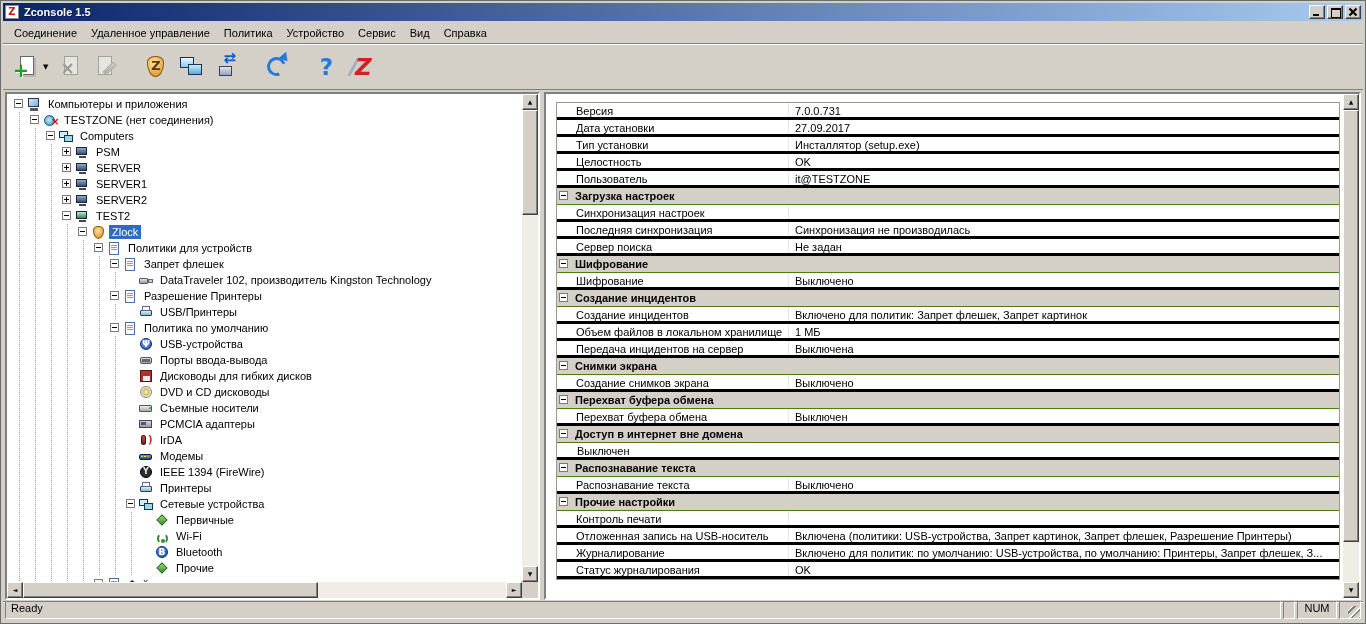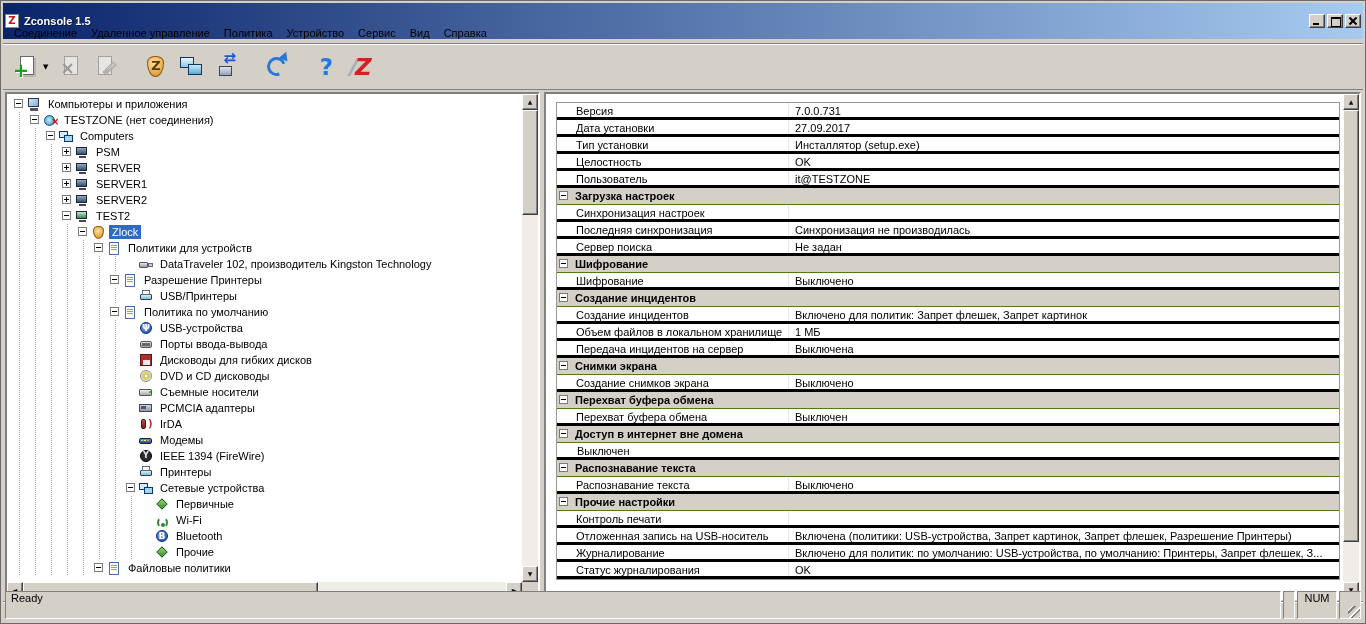--- a/index.html
+++ b/index.html
@@ -3,21 +3,21 @@
 <meta charset="utf-8">
 <style>
   * { box-sizing: border-box; margin:0; padding:0; }
   html,body { width:1366px; height:624px; overflow:hidden; }
   body { font-family:"Liberation Sans", sans-serif; font-size:11px; color:#000; }
 
   #window { position:absolute; left:0; top:0; width:1366px; height:624px;
             background:var(--chrome,#D4D0C8); border:1px solid #6B6B6B; }
 
   
-  #titlebar { position:absolute; top:2px; left:2px; right:2px; height:36px;
+  #titlebar { position:absolute; top:2px; left:2px; right:2px; height:18px;
     background:linear-gradient(to right, var(--titlebar-start,#0A246A), var(--titlebar-end,#A6CAF0));
     display:flex; align-items:center; padding:0 2px; }
   .app-icon { width:14px; height:14px; background:#fff; border:1px solid #888; margin-right:3px;
     position:relative; flex:none; }
   .app-icon::after { content:"Z"; position:absolute; left:0; top:0; width:12px; text-align:center;
     color:#C81818; font:bold 10px/12px "DejaVu Sans",sans-serif; }
   .win-title { color:#fff; font-weight:bold; font-size:11px; flex:1; padding-left:2px;
     text-shadow:1px 1px 0 rgba(0,0,0,.4); white-space:nowrap; }
   .win-btn { width:16px; height:14px; background:#D4D0C8; margin-left:2px; position:relative; flex:none;
     border:1px solid; border-color:#FFF #404040 #404040 #FFF; box-shadow:inset -1px -1px 0 #808080; }
@@ -191,21 +191,21 @@
   .sbh .sb-thumb { top:0; height:16px; }
   #lv-thumb { top:16px; height:105px; }
   #rv-thumb { top:16px; height:432px; }
   #lh-thumb { left:16px; width:295px; }
   .sbcorner { position:absolute; right:0; bottom:0; width:16px; height:16px; background:#D4D0C8; }
 
   
   #statusbar { position:absolute; left:2px; right:2px; bottom:2px; height:20px;
     box-shadow:inset 0 1px 0 #808080, inset 0 2px 0 #FFFFFF; display:flex; align-items:flex-end;
     gap:2px; padding:3px 2px 2px 2px; }
-  .sb-pane { height:28px; border:1px solid; border-color:#808080 #FFFFFF #FFFFFF #808080;
+  .sb-pane { height:18px; border:1px solid; border-color:#808080 #FFFFFF #FFFFFF #808080;
     padding:0 5px; line-height:13px; background:var(--chrome,#D4D0C8); white-space:nowrap; overflow:hidden; }
   .sb-ready { flex:1; }
   .sb-blank1 { width:10px; }
   .sb-num { width:40px; text-align:center; }
   .sb-blank2 { width:22px; }
   .grip { position:absolute; right:3px; bottom:3px; width:12px; height:12px;
     background:repeating-linear-gradient(135deg, transparent 0 3px, #fff 3px 4px, #808080 4px 6px); }
 </style>
 </head>
 <body>
@@ -362,20 +362,33 @@
             <span class="ic ic-policy-doc"></span>
             <span class="tlabel">Политики для устройств</span>
           </div>
           <div class="trow">
             <span class="tguide"></span>
             <span class="tguide"></span>
             <span class="tguide"></span>
             <span class="tguide"></span>
             <span class="tguide"></span>
             <span class="tguide"></span>
+            <span class="texp">
+              <span class="box minus"></span>
+            </span>
+            <span class="ic ic-policy-doc"></span>
+            <span class="tlabel">Запрет флешек</span>
+          </div>
+          <div class="trow">
+            <span class="tguide"></span>
+            <span class="tguide"></span>
+            <span class="tguide"></span>
+            <span class="tguide"></span>
+            <span class="tguide"></span>
+            <span class="tguide"></span>
             <span class="tguide"></span>
             <span class="texp"></span>
             <span class="ic ic-usb-stick"></span>
             <span class="tlabel">DataTraveler 102, производитель Kingston Technology</span>
           </div>
           <div class="trow">
             <span class="tguide"></span>
             <span class="tguide"></span>
             <span class="tguide"></span>
             <span class="tguide"></span>

